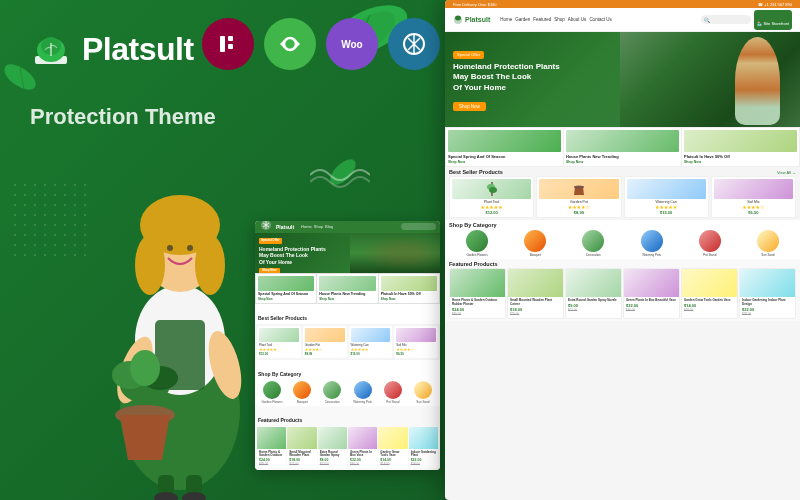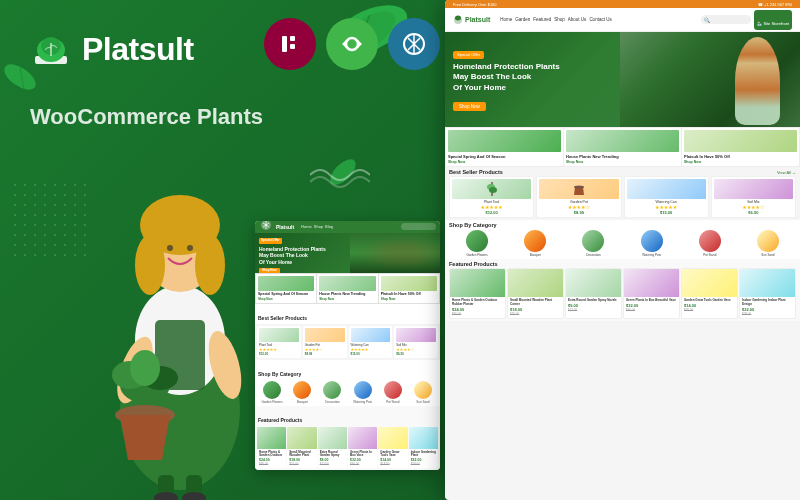--- a/index.html
+++ b/index.html
@@ -269,30 +269,33 @@
       </svg>
     </div>
     <div class="badge-circle badge-sync">
       <svg width="28" height="28" viewBox="0 0 28 28">
         <path d="M8,14 A6,6 0 0,1 20,14" stroke="white" stroke-width="2.5" fill="none" stroke-linecap="round"></path>
         <path d="M20,14 A6,6 0 0,1 8,14" stroke="white" stroke-width="2.5" fill="none" stroke-linecap="round"></path>
         <polygon points="20,10 24,14 20,18" fill="white"></polygon>
         <polygon points="8,10 4,14 8,18" fill="white"></polygon>
       </svg>
     </div>
+    <div class="badge-circle badge-woo">
+      <span style="font-size:10px;font-weight:800;color:#fff;">Woo</span>
+    </div>
     <div class="badge-circle badge-wp">
       <svg width="28" height="28" viewBox="0 0 28 28">
         <circle cx="14" cy="14" r="10" stroke="white" stroke-width="2" fill="none"></circle>
         <path d="M14,4 L14,24 M8,8 L20,20 M20,8 L8,20" stroke="white" stroke-width="1.5"></path>
       </svg>
     </div>
   </div>
 
   <div class="headline">
-    <h2>WooCommerce Plants</h2>
+    <h2>Protection Theme</h2>
   </div>
 
   <div class="person-svg-container">
     <svg viewBox="0 0 280 380" xmlns="http://www.w3.org/2000/svg" width="280" height="380">
 
       <ellipse cx="140" cy="290" rx="60" ry="80" fill="#2e7d32"></ellipse>
 
       <ellipse cx="140" cy="220" rx="45" ry="55" fill="#f5f5f5"></ellipse>
 
       <ellipse cx="140" cy="130" rx="38" ry="42" fill="#f4c78a"></ellipse>

